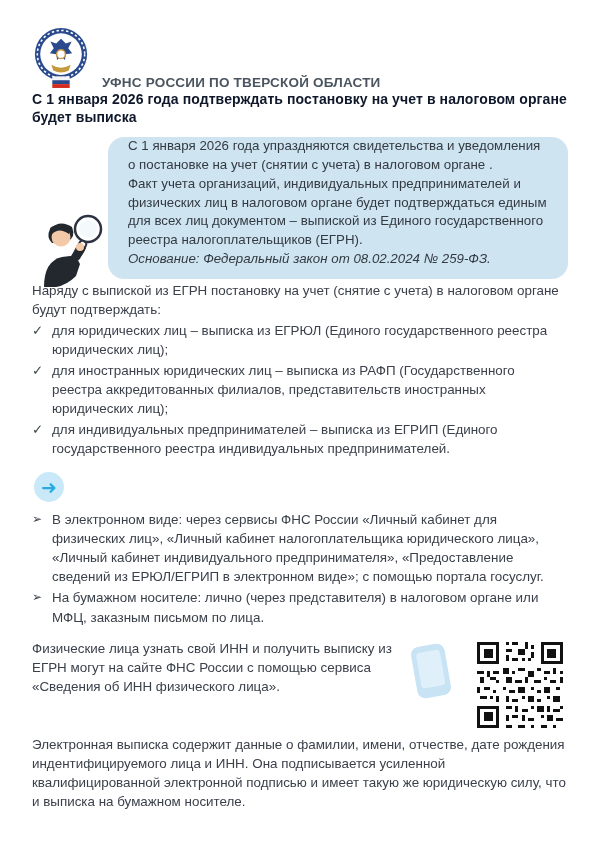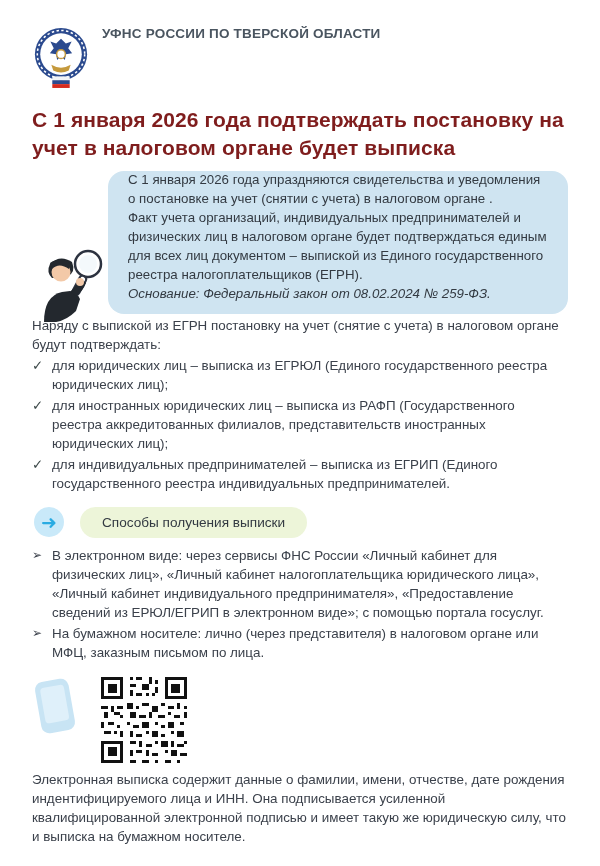--- a/index.html
+++ b/index.html
@@ -4,35 +4,35 @@
 <style>
   html,body{margin:0;padding:0;}
   body{
     width:600px;height:866px;background:#ffffff;
     font-family:"Liberation Sans","DejaVu Sans",sans-serif;
     color:#3b414b;position:relative;overflow:hidden;
   }
   .page{padding:26px 32px 0 32px;}
 
   
-  .header{display:flex;align-items:flex-start;gap:12px;}
+  .header{display:flex;align-items:flex-end;gap:12px;}
   .logo{width:58px;height:64px;flex:0 0 auto;}
   .org-name{
     font-size:13.5px;font-weight:bold;color:#4a5560;
     letter-spacing:.2px;flex:1;text-transform:uppercase;
   }
   .site-btn{
     background:#29b2e8;color:#ffffff;border:none;cursor:pointer;
     font-family:inherit;font-size:13px;font-weight:bold;letter-spacing:.4px;
     padding:11px 26px;border-radius:20px;white-space:nowrap;
   }
 
   
   .title{
-    margin-top:16px;font-size:21px;font-weight:bold;color:#7f1d1d;
+    font-size:14px;font-weight:bold;color:#0f172a;
     line-height:1.32;letter-spacing:.1px;
   }
 
   
   .intro-wrap{position:relative;margin-top:10px;min-height:120px;}
   .intro-box{
     margin-left:76px;background:#cfe4f1;border-radius:16px;
     padding:0 18px 10px 20px;font-size:13.3px;line-height:1.42;color:#333a42;
   }
   .intro-box p{margin:0;}
@@ -135,34 +135,34 @@
     <li>
       <span class="bullet">✓</span>
       <span>для индивидуальных предпринимателей – выписка из ЕГРИП (Единого государственного реестра индивидуальных предпринимателей.</span>
     </li>
   </ul>
 
   <div class="badge-row">
     <div class="arrow-circle">
         <span>➜</span>
       </div>
-    <div class="methods-badge">Способы получения выписки</div>
   </div>
   <ul class="arrow-list">
     <li>
       <span class="bullet">➢</span>
       <span>В электронном виде: через сервисы ФНС России «Личный кабинет для физических лиц», «Личный кабинет налогоплательщика юридического лица», «Личный кабинет индивидуального предпринимателя», «Предоставление сведений из ЕРЮЛ/ЕГРИП в электронном виде»; с помощью портала госуслуг.</span>
     </li>
     <li>
       <span class="bullet">➢</span>
       <span>На бумажном носителе: лично (через представителя) в налоговом органе или МФЦ, заказным письмом по лица.</span>
     </li>
   </ul>
 
   <div class="inn-row">
+    <div class="inn-text">Физические лица узнать свой ИНН и получить выписку из ЕГРН могут на сайте ФНС России с помощью сервиса «Сведения об ИНН физического лица».</div>
     <div class="qr-zone">
       <div class="phone-shape"></div>
       <div class="qr-code">
         <svg viewBox="0 0 29 29" width="92" height="92" shape-rendering="crispEdges">
           <rect width="29" height="29" fill="#ffffff"></rect>
           <g fill="#111111">
             <rect x="1" y="1" width="7" height="7"></rect>
               <rect x="2" y="2" width="5" height="5" fill="#ffffff"></rect>
               <rect x="3" y="3" width="3" height="3"></rect>
             <rect x="21" y="1" width="7" height="7"></rect>

